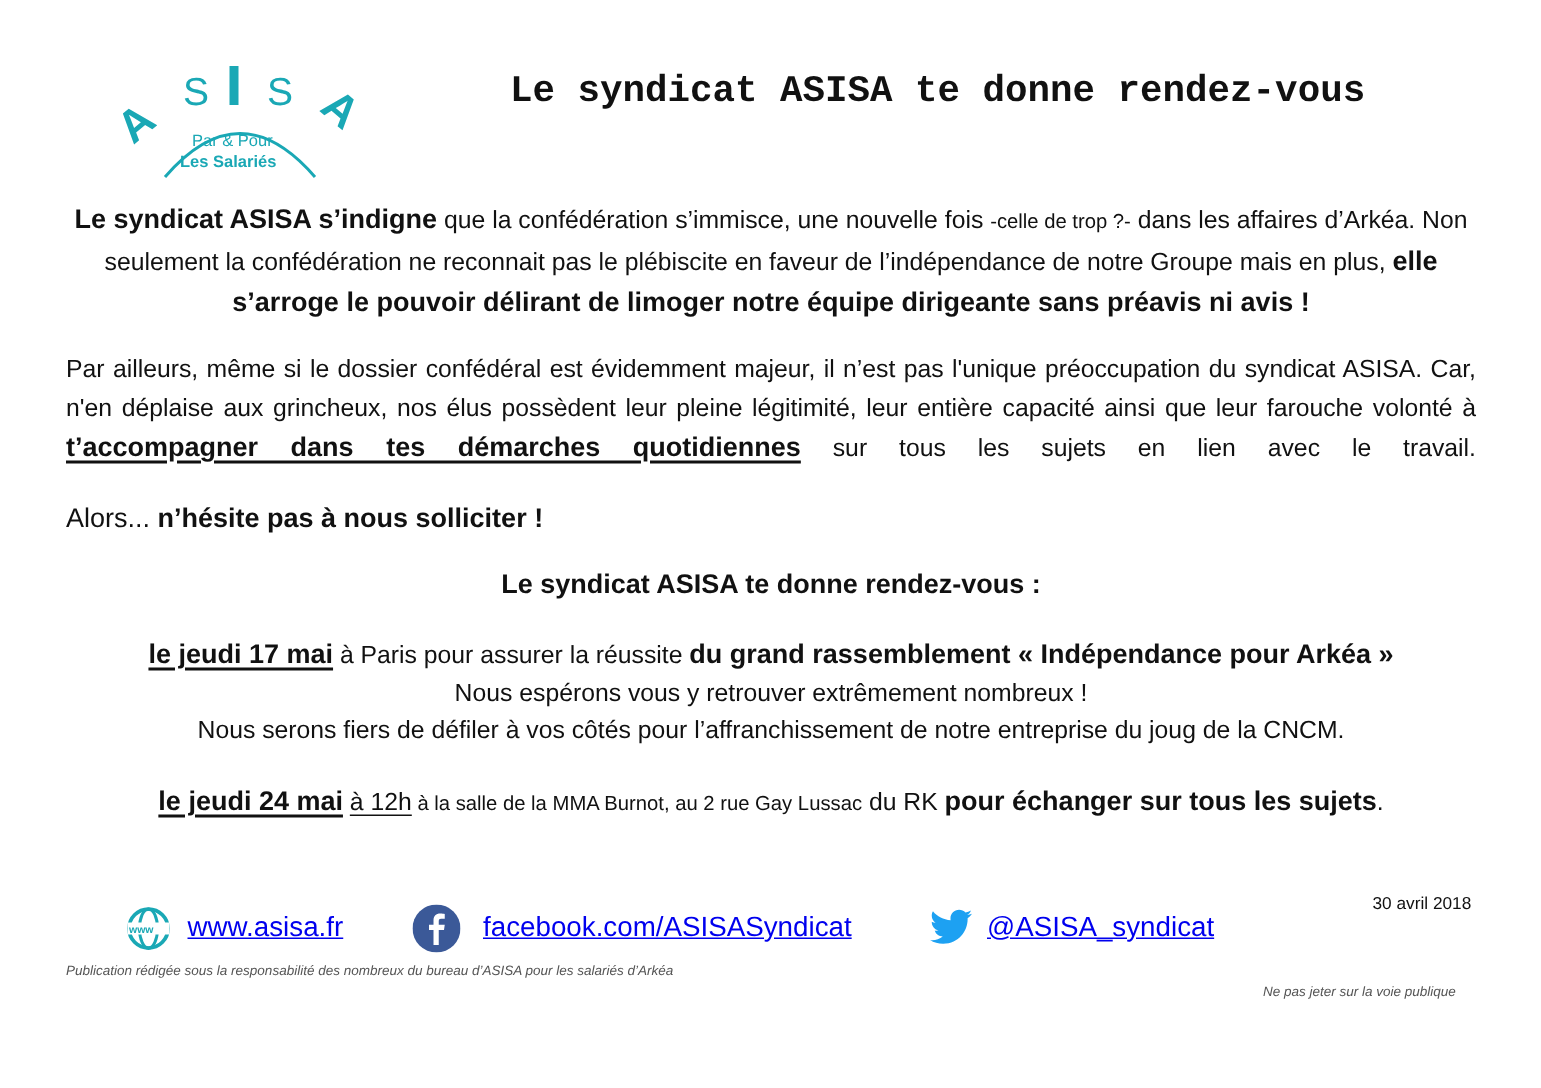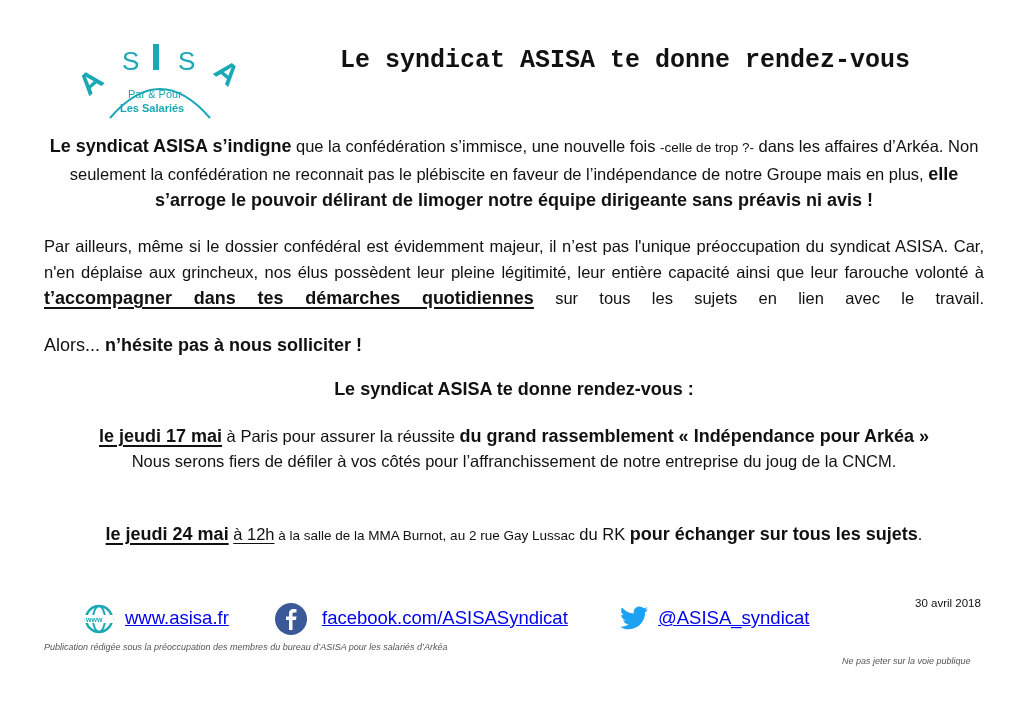--- a/index.html
+++ b/index.html
@@ -46,20 +46,21 @@
 </div>
 
 <div class="abs p" style="top:332px;font-size:18px;">
   <span>Alors... </span><span class="b">n’hésite pas à nous solliciter !</span>
 </div>
 
 <div class="abs p center b" style="top:376px;font-size:18px;">Le syndicat ASISA te donne rendez-vous :</div>
 
 <div class="abs p center" style="top:424px;line-height:25px;">
   <div><span class="b u big">le jeudi 17 mai</span><span> à Paris pour assurer la réussite </span><span class="b big">du grand rassemblement « Indépendance pour Arkéa »</span></div>
+  <div>Nous espérons vous y retrouver extrêmement nombreux !</div>
   <div>Nous serons fiers de défiler à vos côtés pour l’affranchissement de notre entreprise du joug de la CNCM.</div>
 </div>
 
 <div class="abs p center" style="top:520px;line-height:28px;">
   <div><span class="b u big">le jeudi 24 mai</span> <span class="u" style="text-decoration-thickness:1px">à 12h</span><span class="small"> à la salle de la MMA Burnot, au 2 rue Gay Lussac</span><span> du RK </span><span class="b big">pour échanger sur tous les sujets</span><span>.</span></div>
 </div>
 
 <div class="abs date" style="left:915px;top:597px;">30 avril 2018</div>
 
 <div class="abs" style="left:84px;top:604px;">
@@ -80,14 +81,14 @@
 </div>
 <a class="abs link" style="left:322px;top:607px;">facebook.com/ASISASyndicat</a>
 
 <div class="abs" style="left:620px;top:606px;">
   <svg width="28" height="24" viewBox="0 0 24 20">
     <path d="M24 2.4c-.9.4-1.8.6-2.8.8 1-.6 1.8-1.6 2.2-2.7-1 .6-2 1-3.1 1.2C19.3.7 18 .1 16.6.1c-2.7 0-4.9 2.2-4.9 4.9 0 .4 0 .8.1 1.1C7.7 5.9 4.1 4 1.7 1 1.2 1.7 1 2.6 1 3.5c0 1.7.9 3.2 2.2 4.1-.8 0-1.6-.2-2.2-.6v.1c0 2.4 1.7 4.4 3.9 4.8-.4.1-.8.2-1.3.2-.3 0-.6 0-.9-.1.6 2 2.4 3.4 4.6 3.4-1.7 1.3-3.8 2.1-6.1 2.1-.4 0-.8 0-1.2-.1 2.2 1.4 4.8 2.2 7.5 2.2 9.1 0 14-7.5 14-14v-.6c1-.7 1.8-1.6 2.5-2.6z" fill="#1da1f2"></path>
   </svg>
 </div>
 <a class="abs link" style="left:658px;top:607px;">@ASISA_syndicat</a>
 
-<div class="abs foot" style="left:44px;top:642px;">Publication rédigée sous la préoccupation des membres du bureau d’ASISA pour les salariés d’Arkéa</div>
+<div class="abs foot" style="left:44px;top:642px;">Publication rédigée sous la responsabilité des nombreux du bureau d’ASISA pour les salariés d’Arkéa</div>
 <div class="abs foot" style="left:842px;top:656px;text-align:center;">Ne pas jeter sur la voie publique</div>
 
 </body></html>

